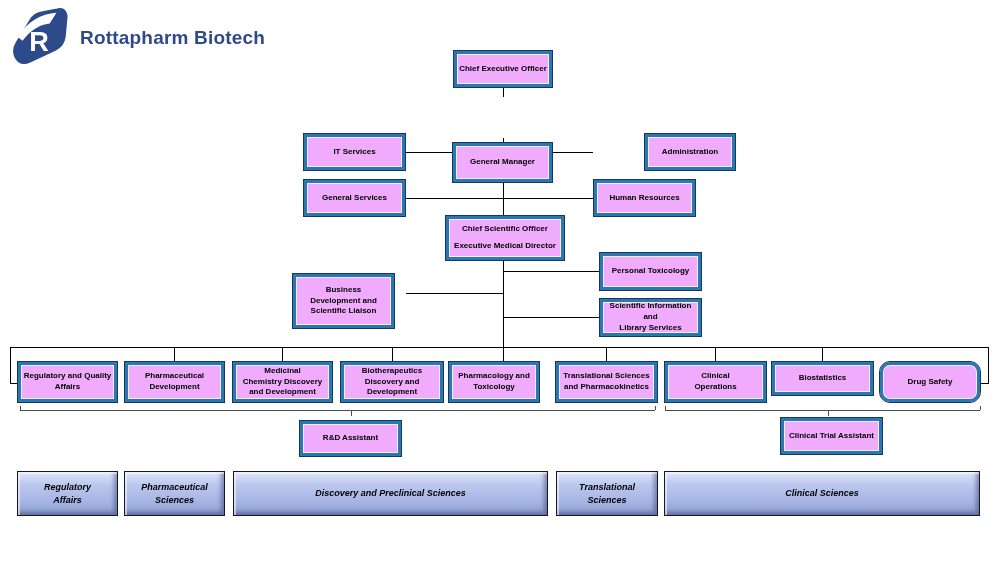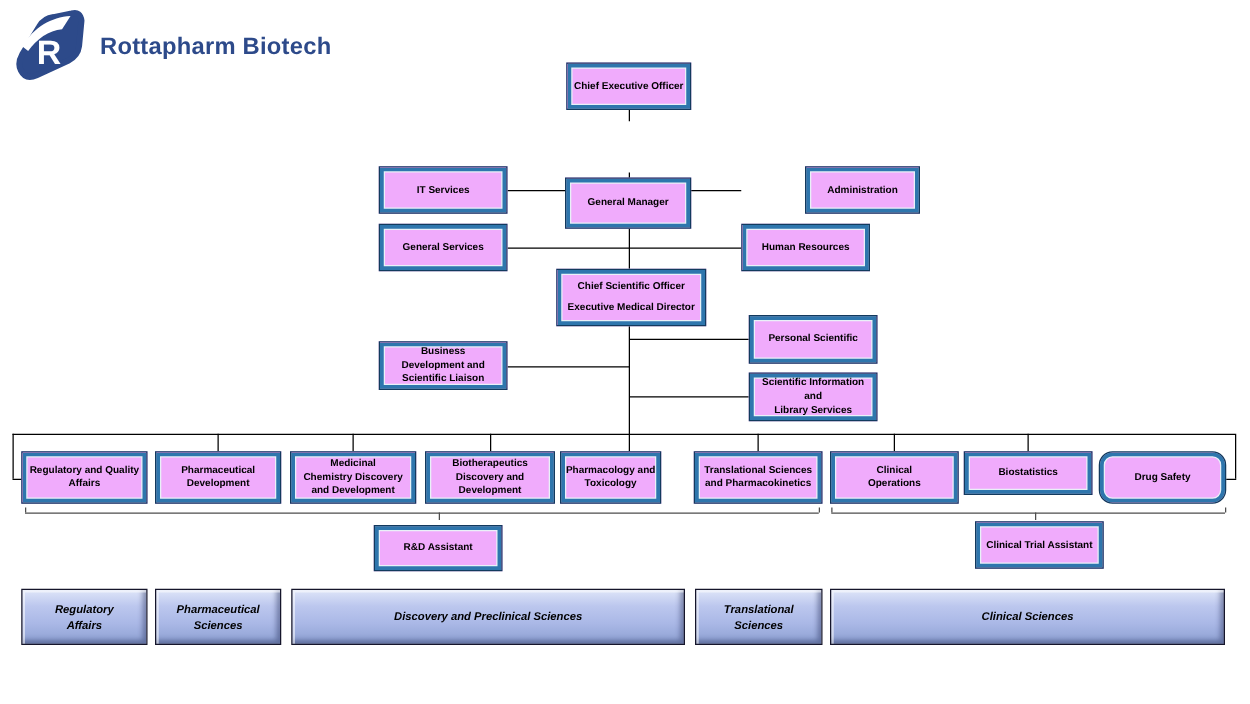--- a/index.html
+++ b/index.html
@@ -88,39 +88,39 @@
   <div class="node" style="left:607px; top:133px; width:92px; height:38px;margin-left:37px;">Administration</div>
   <div class="node" style="left:303px; top:179px; width:103px; height:38px;">General Services</div>
   <div class="node" style="left:593px; top:179px; width:103px; height:38px;">Human Resources</div>
 
   <div class="node" style="left:445px; top:215px; width:120px; height:46px;">
     <div>Chief Scientific Officer</div>
     <div class="gap2"></div>
     <div>Executive Medical Director</div>
   </div>
 
-  <div class="node" style="left:599px; top:252px; width:103px; height:39px;">Personal Scientific</div>
-  <div class="node" style="left:303px; top:273px; width:103px; height:39px;">Business
+  <div class="node" style="left:599px; top:252px; width:103px; height:39px;">Personal Toxicology</div>
+  <div class="node" style="left:292px; top:273px; width:103px; height:56px;">Business
 Development and
 Scientific Liaison</div>
   <div class="node" style="left:599px; top:298px; width:103px; height:39px;">Scientific Information
 and
 Library Services</div>
 
   <div class="node" style="left:17px; top:361px; width:101px; height:42px;">Regulatory and Quality
 Affairs</div>
   <div class="node" style="left:124px; top:361px; width:101px; height:42px;">Pharmaceutical
 Development</div>
   <div class="node" style="left:232px; top:361px; width:101px; height:42px;">Medicinal
 Chemistry Discovery
 and Development</div>
   <div class="node" style="left:340px; top:361px; width:104px; height:42px;">Biotherapeutics
 Discovery and
 Development</div>
-  <div class="node" style="left:448px; top:361px; width:81px; height:42px;text-align:center;">Pharmacology and
+  <div class="node" style="left:448px; top:361px; width:92px; height:42px;text-align:center;">Pharmacology and
 Toxicology</div>
   <div class="node" style="left:555px; top:361px; width:103px; height:42px;">Translational Sciences
 and Pharmacokinetics</div>
   <div class="node" style="left:664px; top:361px; width:103px; height:42px;">Clinical
 Operations</div>
   <div class="node" style="left:771px; top:361px; width:103px; height:35px;">Biostatistics</div>
   <div class="node" style="left:879px; top:361px; width:102px; height:42px;border-radius:11px;">Drug Safety</div>
 
   <div class="node" style="left:299px; top:420px; width:103px; height:37px;">R&amp;D Assistant</div>
   <div class="node" style="left:780px; top:417px; width:103px; height:38px;">Clinical Trial Assistant</div>

